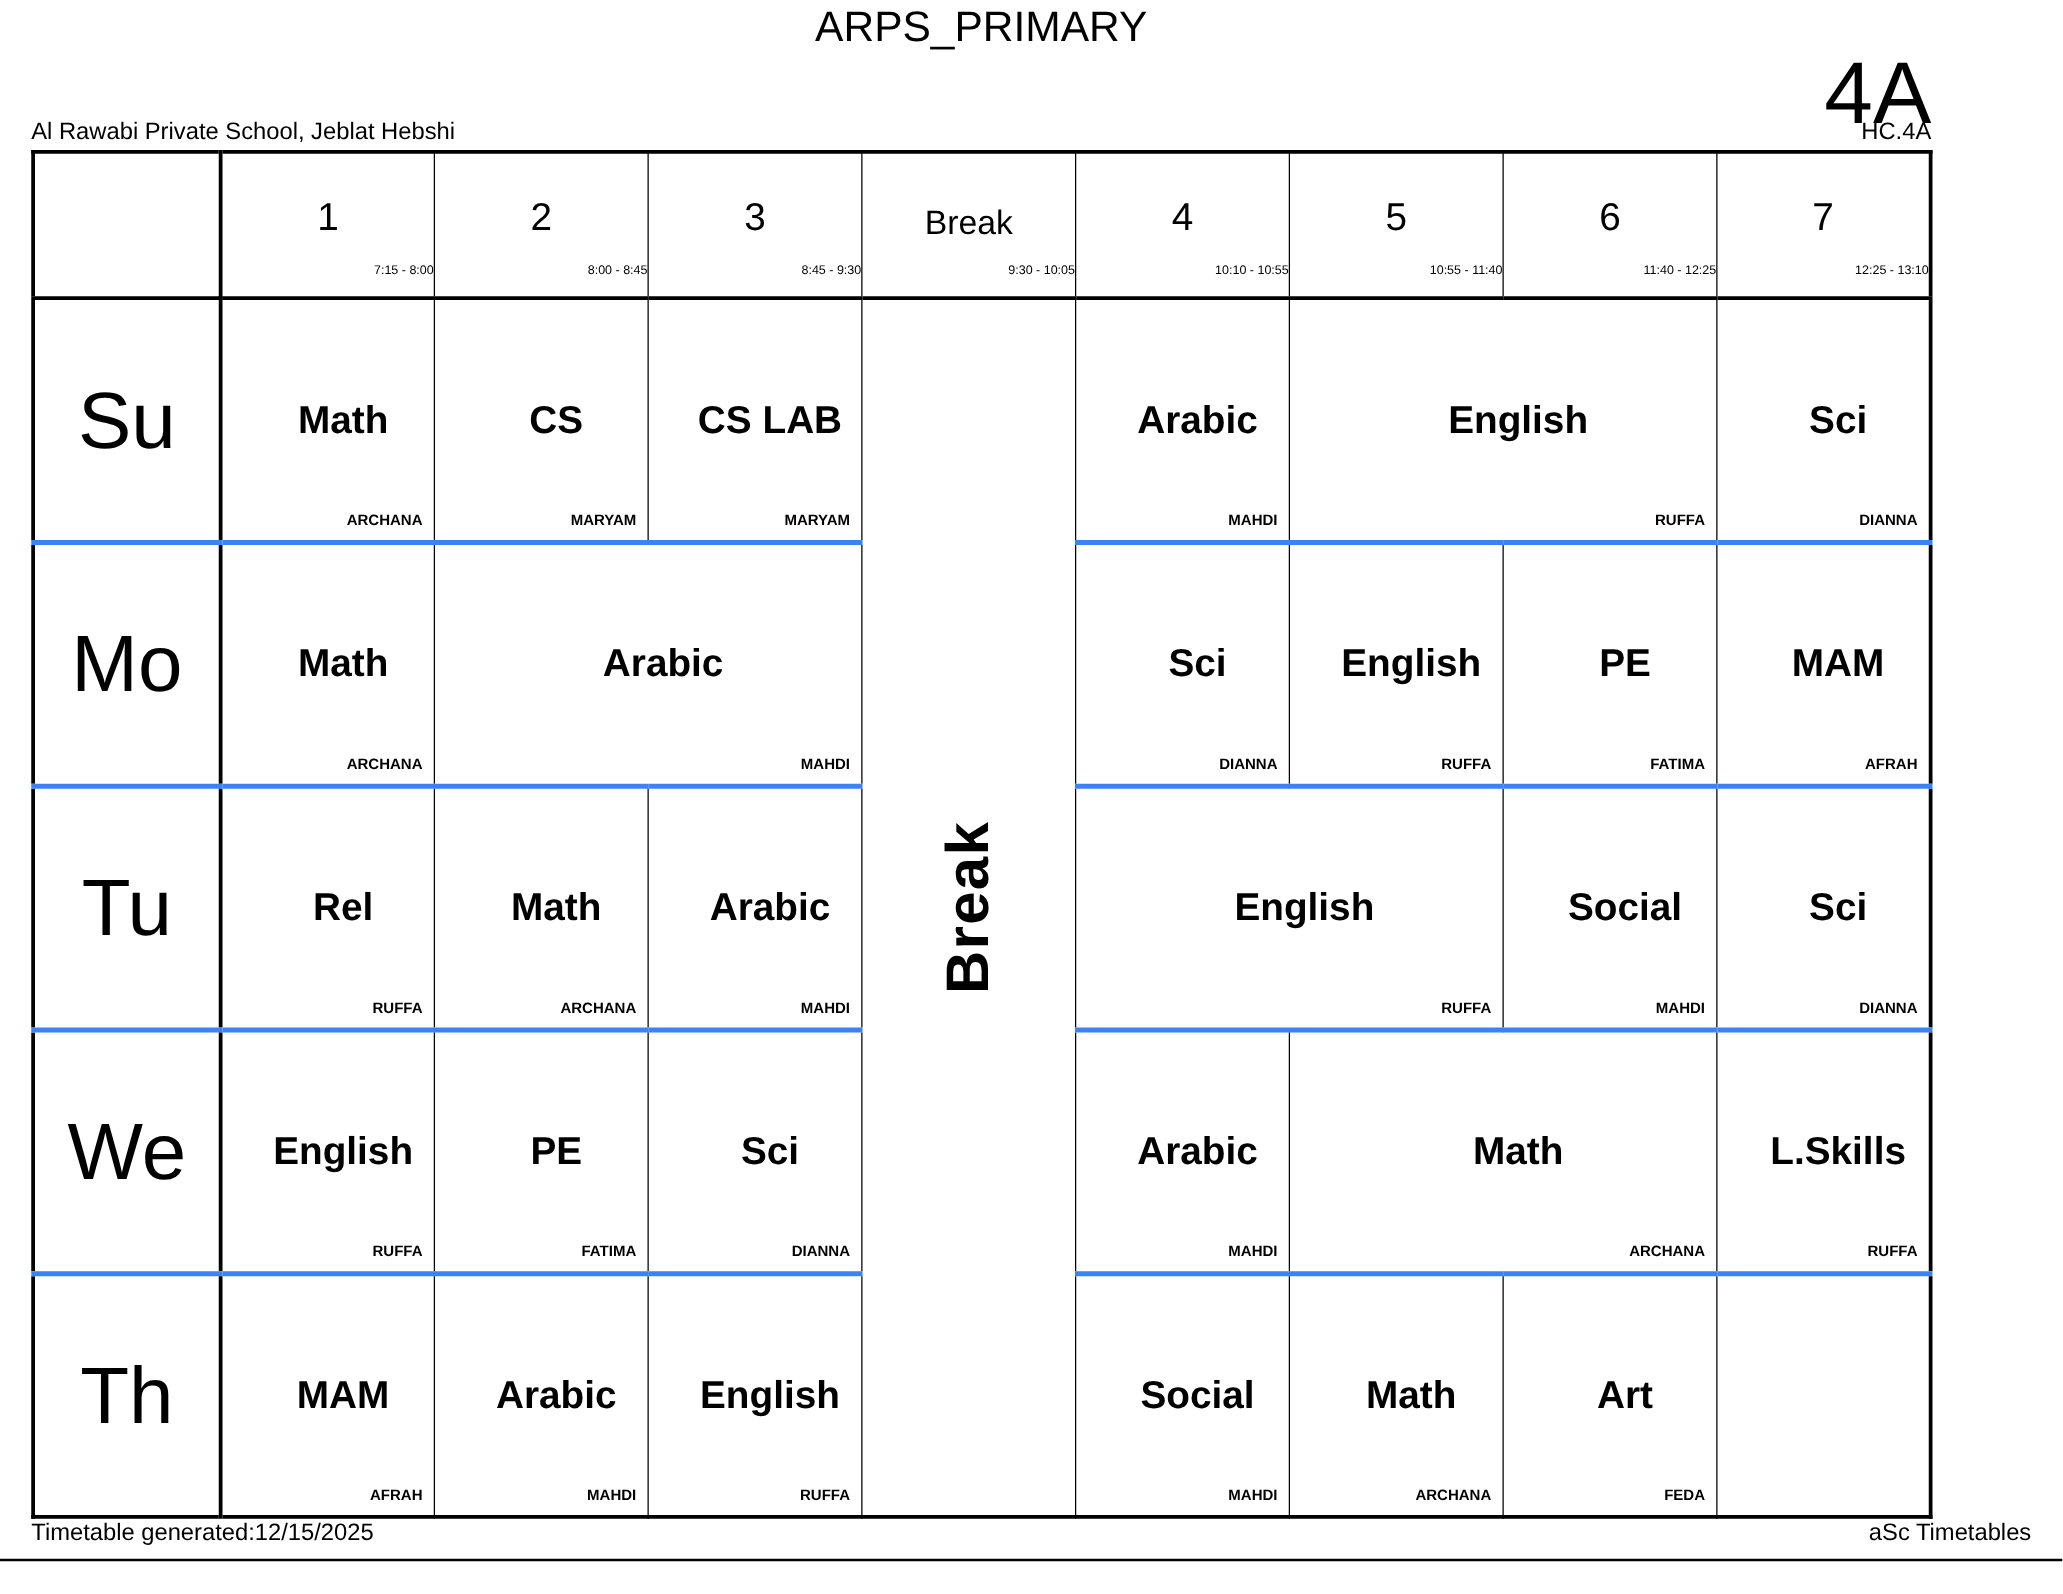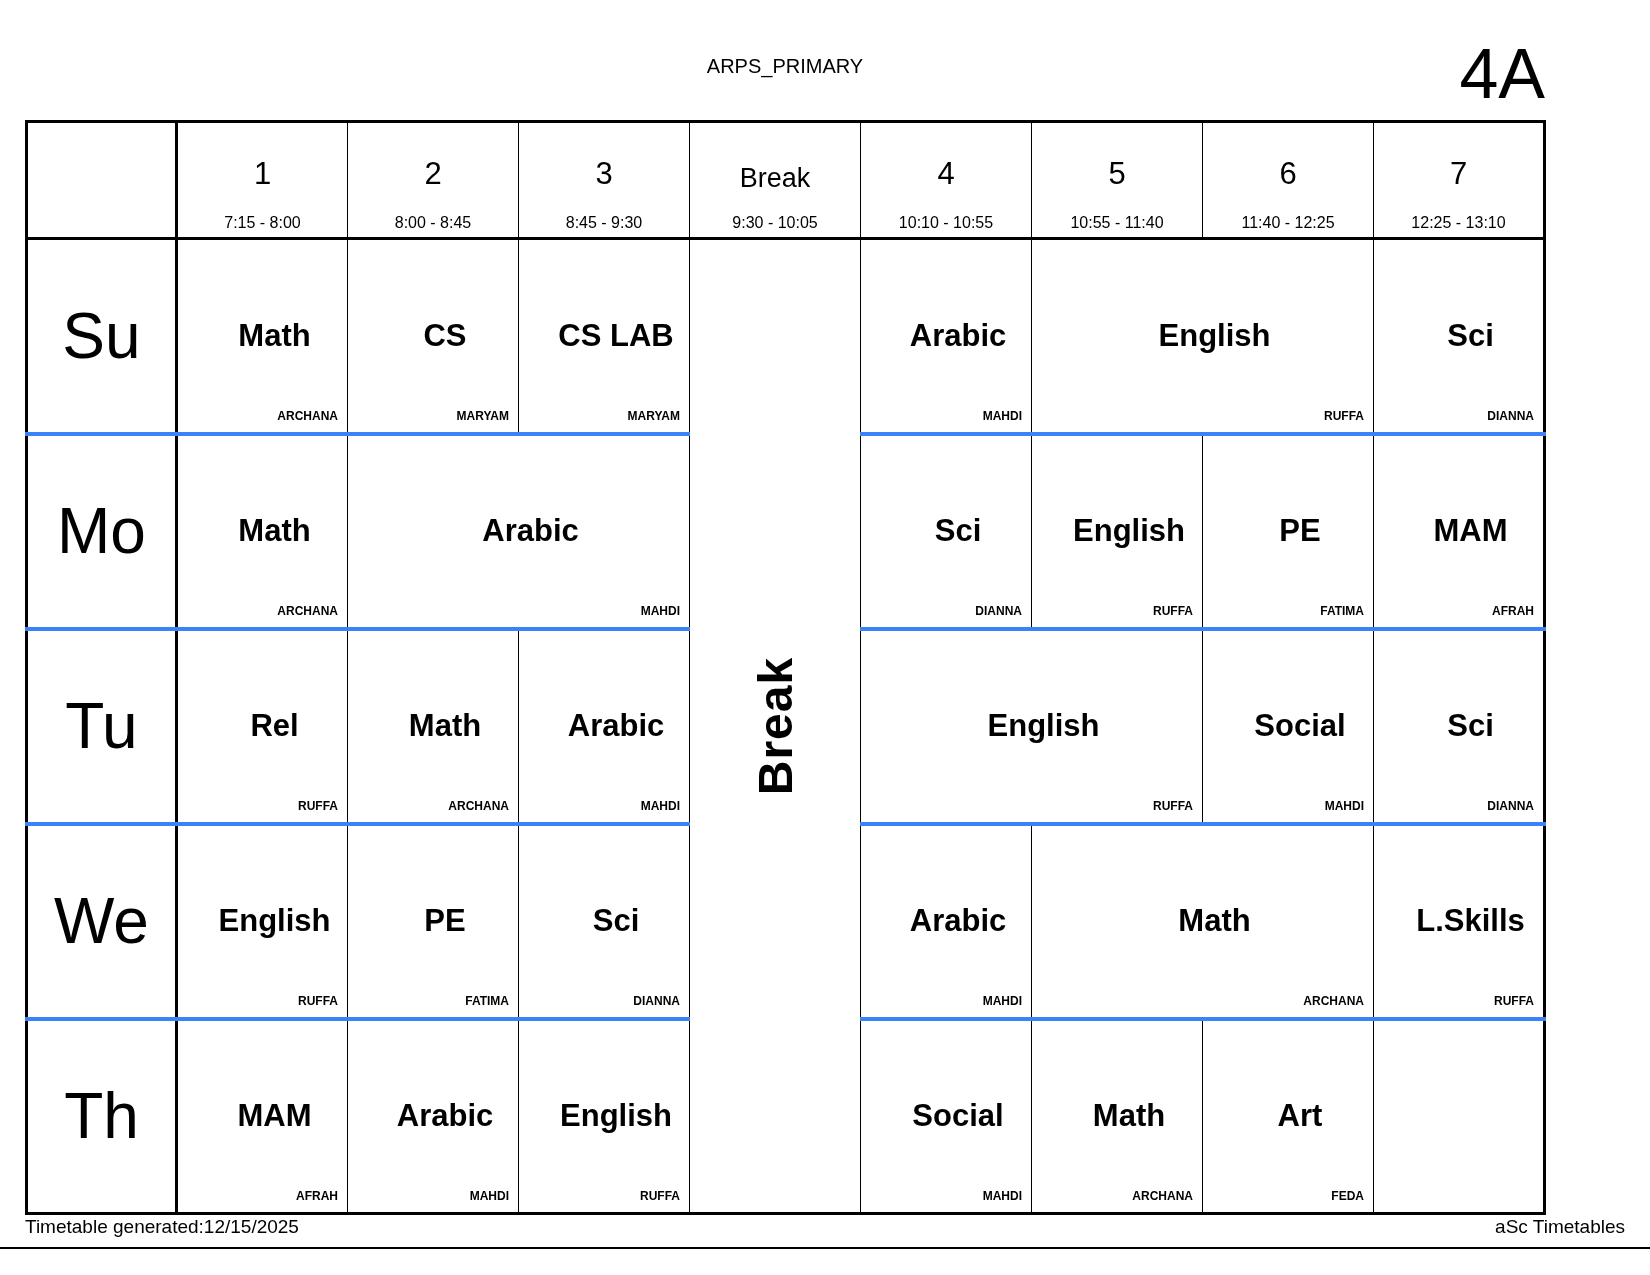--- a/index.html
+++ b/index.html
@@ -1,52 +1,56 @@
 <!DOCTYPE html>
 <html><head>
 <meta charset="utf-8">
 <style>
   html,body{margin:0;padding:0;}
   body{width:1650px;height:1275px;background:#fff;color:#000;font-family:"Liberation Sans",sans-serif;}
   .page{position:relative;width:1650px;height:1275px;overflow:hidden;background:#fff;}
 
-  .group-title{position:absolute;top:5px;left:25px;width:1520px;text-align:center;font-size:20px;line-height:34px;margin-top:44px;}
+  .group-title{position:absolute;top:5px;left:25px;width:1520px;text-align:center;font-size:34px;line-height:34px;}
   .class-title{position:absolute;top:38px;left:25px;width:1520px;text-align:right;font-size:70px;line-height:72px;}
   .top-line{position:absolute;top:94px;left:25px;width:1520px;display:flex;justify-content:space-between;font-size:19px;line-height:24px;}
 
   table.tt{position:absolute;top:120px;left:25px;border-collapse:collapse;table-layout:fixed;background:#fff;border:3px solid #000;}
   .tt col.c-day{width:150px;}
   .tt col.c-p{width:171px;}
   .tt th,.tt td{border-left:1px solid #000;border-right:1px solid #000;padding:0;position:relative;}
   .tt thead tr{height:117px;}
   .tt thead th{border-bottom:3px solid #000;font-weight:normal;}
   .tt tbody tr{height:195px;}
   .tt tbody tr+tr td{border-top:4px solid #3b82f6;}
   th.day-head,td.day{border-right:3px solid #000;margin-left:24px;}
 
   .pnum{position:absolute;top:34px;left:0;right:0;text-align:center;font-size:31px;line-height:34px;}
   .pnum.break-head{font-size:27px;top:38px;}
-  .ptime{position:absolute;bottom:5px;left:0;right:0;text-align:center;font-size:16px;}
+  .ptime{position:absolute;bottom:15px;left:0;right:0;text-align:right;font-size:10px;}
 
   td.day{text-align:center;vertical-align:middle;font-size:64px;font-weight:normal;}
   td.lesson .subj{position:absolute;top:0;left:0;right:0;bottom:0;display:flex;align-items:center;justify-content:center;font-size:31px;font-weight:bold;padding-left:24px;}
   td.lesson .teach{position:absolute;right:9px;bottom:9px;font-size:12px;font-weight:bold;}
   td.break-cell .break-text{position:absolute;top:50%;left:50%;transform:translate(-50%,-50%) rotate(-90deg);font-size:48px;font-weight:bold;white-space:nowrap;letter-spacing:1px;}
 
   .footer-left{position:absolute;top:1216px;left:25px;font-size:19px;}
   .footer-right{position:absolute;top:1216px;right:25px;font-size:19px;}
   .bottom-rule{position:absolute;top:1247px;left:0;width:1650px;height:2px;background:#000;}
 </style>
 </head>
 <body>
 
 <div class="page">
 
   <div class="group-title">ARPS_PRIMARY</div>
   <div class="class-title">4A</div>
+  <div class="top-line">
+    <span>Al Rawabi Private School, Jeblat Hebshi</span>
+    <span>HC.4A</span>
+  </div>
 
   <table class="tt">
     <colgroup>
       <col class="c-day">
         <col class="c-p">
         <col class="c-p">
         <col class="c-p">
         <col class="c-p">
         <col class="c-p">
         <col class="c-p">

